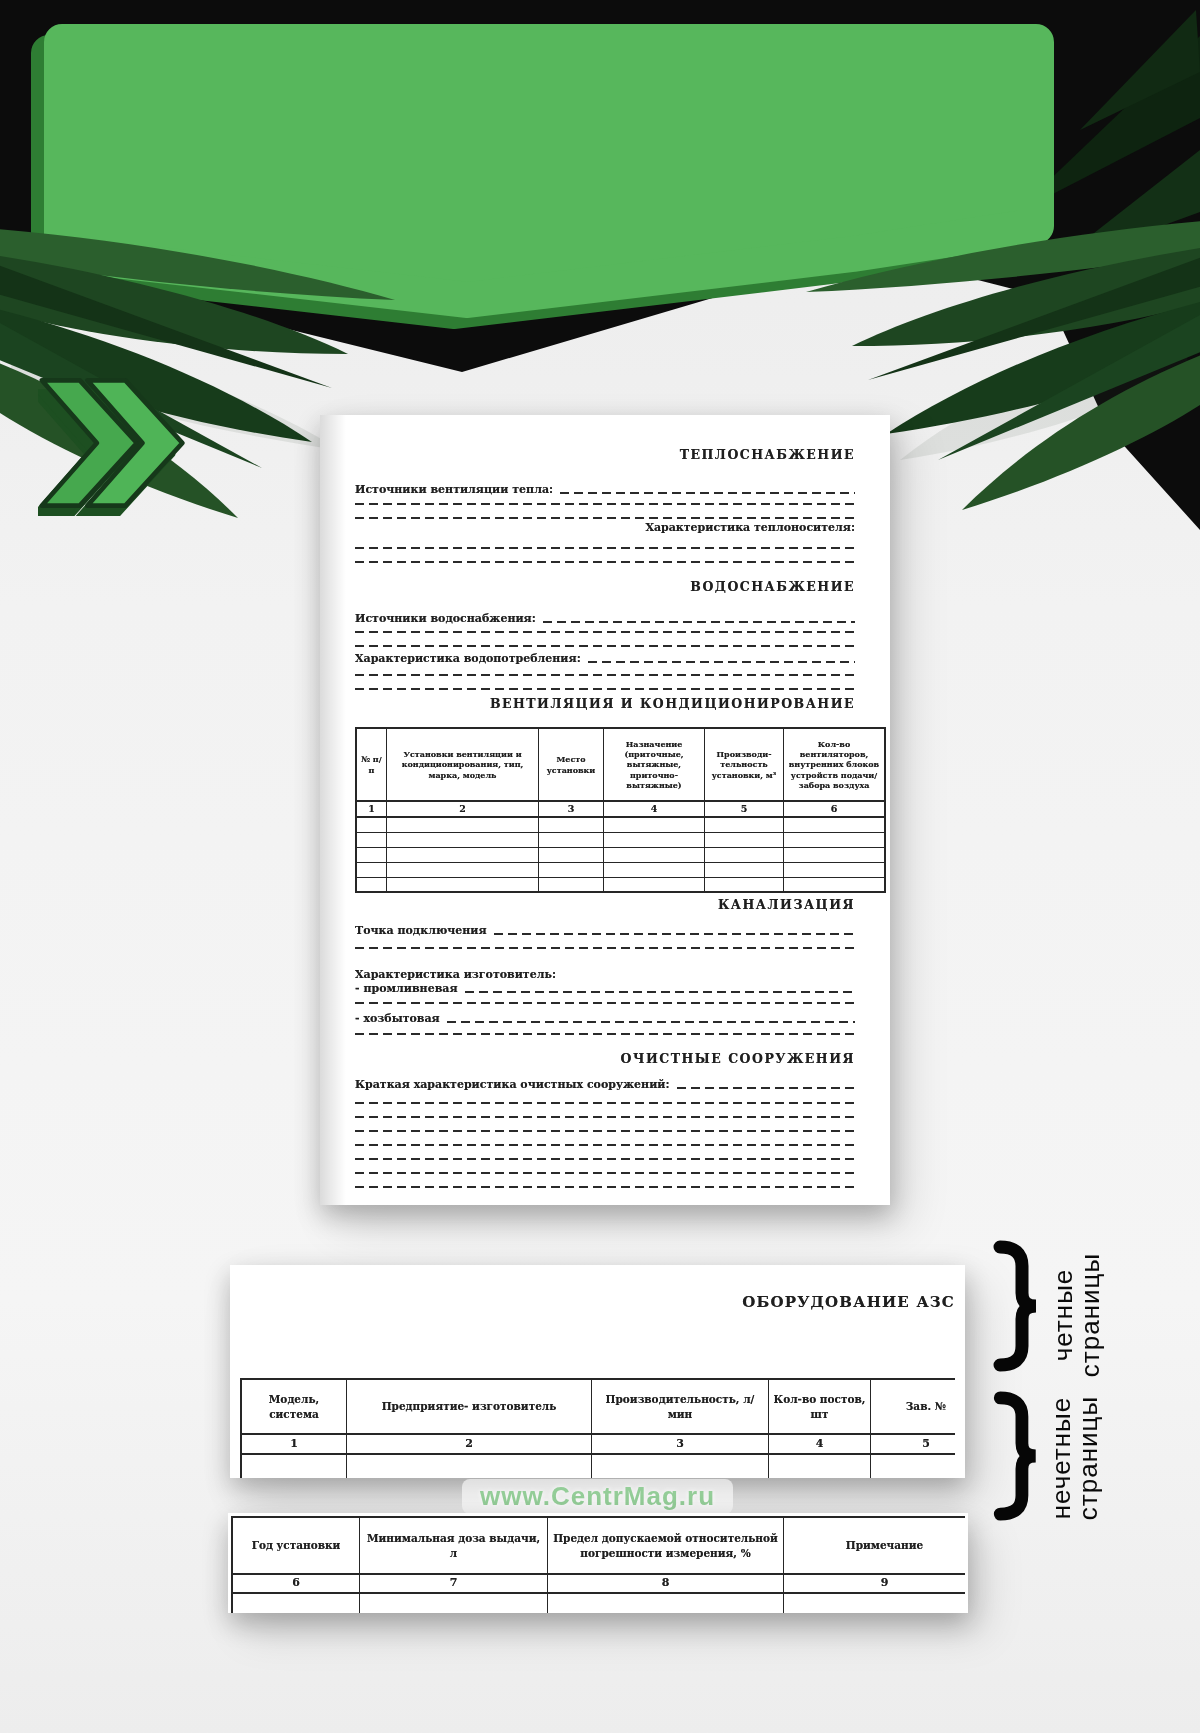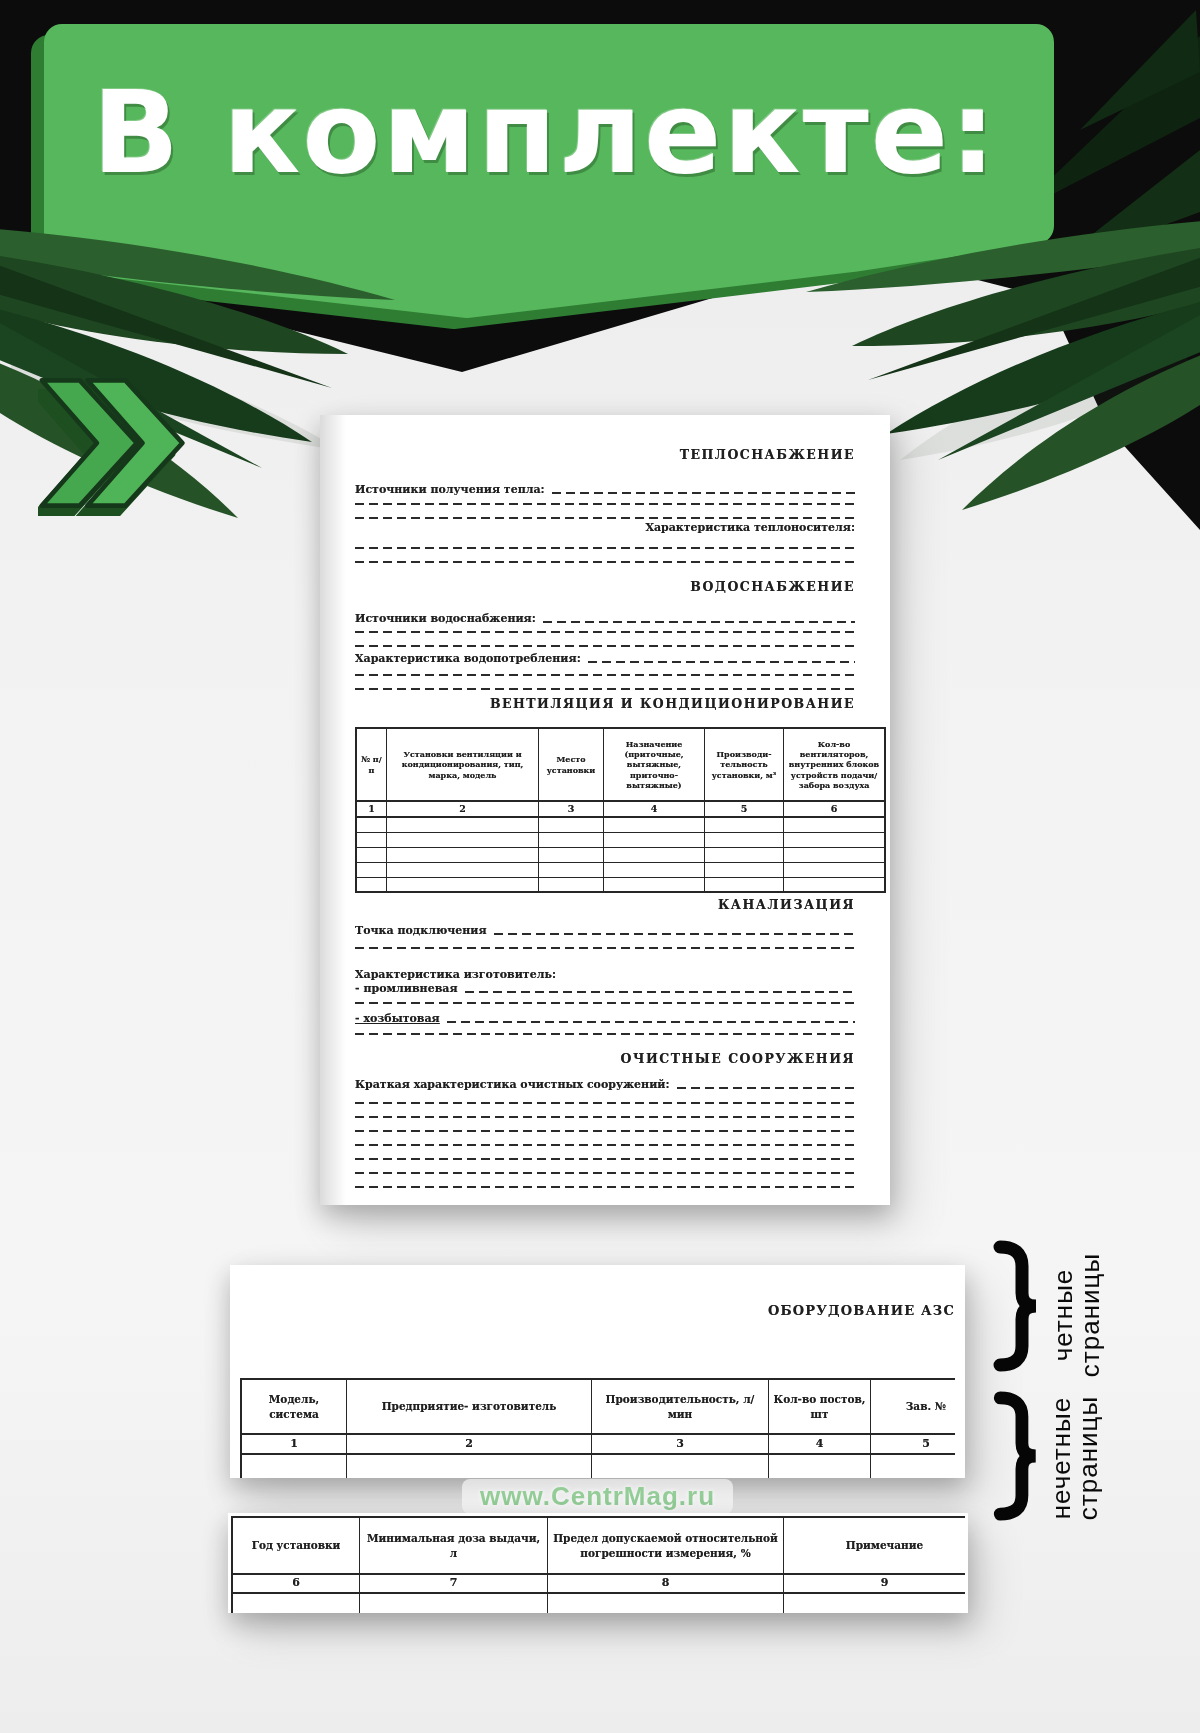--- a/index.html
+++ b/index.html
@@ -91,39 +91,38 @@
     <g>
       <path d="M1240,218 C1072,230 918,260 806,292 C950,286 1112,268 1240,248 Z" fill="#2b5f2d"></path>
       <path d="M1240,242 C1082,264 938,304 852,346 C1000,346 1142,324 1240,292 Z" fill="#1e4621"></path>
       <path d="M1240,292 C1102,324 978,374 886,434 C1030,414 1162,372 1240,332 Z" fill="#173c1b"></path>
       <path d="M1230,344 C1120,384 1028,444 962,510 C1080,474 1182,422 1230,384 Z" fill="#255226"></path>
       <path d="M1210,254 L868,380 L1210,284 Z" fill="#143317"></path>
       <path d="M1220,304 L938,460 L1220,344 Z" fill="#1b4420"></path>
     </g>
   </svg>
 
-  <div class="banner-title">В комплекте:</div>
 
   <svg class="decor" style="left:38px;top:370px;" width="152" height="146" viewBox="0 0 160 140">
     <g transform="translate(-10,12)" fill="#1d4f21" stroke="#1d4f21" stroke-width="5" stroke-linejoin="round">
       <path d="M4,4 L44,4 L104,70 L44,136 L4,136 L62,70 Z"></path>
       <path d="M52,4 L92,4 L152,70 L92,136 L52,136 L110,70 Z"></path>
     </g>
     <g stroke="#16381a" stroke-width="5" stroke-linejoin="round">
       <path d="M4,4 L44,4 L104,70 L44,136 L4,136 L62,70 Z" fill="#46a84e"></path>
       <path d="M52,4 L92,4 L152,70 L92,136 L52,136 L110,70 Z" fill="#4fb457"></path>
     </g>
   </svg>
 
   <div class="page page1">
     <div class="in scan">
       <div class="h1" style="top:32px;">ТЕПЛОСНАБЖЕНИЕ</div>
 
       <div class="frow" style="top:68px;">
-        <span>Источники получения тепла:</span>
+        <span>Источники вентиляции тепла:</span>
         <span class="fill"></span>
       </div>
       <div class="dash" style="top:88px;"></div>
       <div class="dash" style="top:102px;"></div>
 
       <div class="frow" style="top:106px;flex-direction:column;">
         <span>Характеристика теплоносителя:</span>
         <span class="fill"></span>
       </div>
       <div class="dash" style="top:132px;"></div>
@@ -218,21 +217,21 @@
 
       <div class="frow" style="top:553px;">
         <span>Характеристика изготовитель:</span>
       </div>
       <div class="frow" style="top:567px;">
         <span>- промливневая</span>
         <span class="fill"></span>
       </div>
       <div class="dash" style="top:587px;"></div>
 
-      <div class="frow" style="top:597px;text-decoration:underline;">
+      <div class="frow" style="top:597px;">
         <span>- хозбытовая</span>
         <span class="fill"></span>
       </div>
       <div class="dash" style="top:618px;"></div>
 
       <div class="h1" style="top:636px;">ОЧИСТНЫЕ СООРУЖЕНИЯ</div>
 
       <div class="frow" style="top:663px;">
         <span>Краткая характеристика очистных сооружений:</span>
         <span class="fill"></span>
@@ -242,21 +241,21 @@
       <div class="dash" style="top:715px;"></div>
       <div class="dash" style="top:729px;"></div>
       <div class="dash" style="top:743px;"></div>
       <div class="dash" style="top:757px;"></div>
       <div class="dash" style="top:771px;"></div>
     </div>
   </div>
 
   <div class="page page2">
     <div class="scan" style="position:absolute;left:10px;right:10px;top:0;bottom:0;overflow:hidden;">
-      <div class="h1" style="top:38px;letter-spacing:1.2px;font-size:13px;">ОБОРУДОВАНИЕ АЗС</div>
+      <div class="h1" style="top:28px;letter-spacing:1.2px;font-size:15px;">ОБОРУДОВАНИЕ АЗС</div>
       <table class="eqtbl" style="left:0;top:113px;width:715px;">
         <tbody>
             <tr class="hdr">
           <td style="width:100px;">Модель, система</td>
           <td style="width:240px;">Предприятие- изготовитель</td>
           <td style="width:172px;">Производительность, л/мин</td>
           <td style="width:97px;">Кол-во постов, шт</td>
           <td style="width:106px;">Зав. №</td>
         </tr>
         <tr class="numr">

